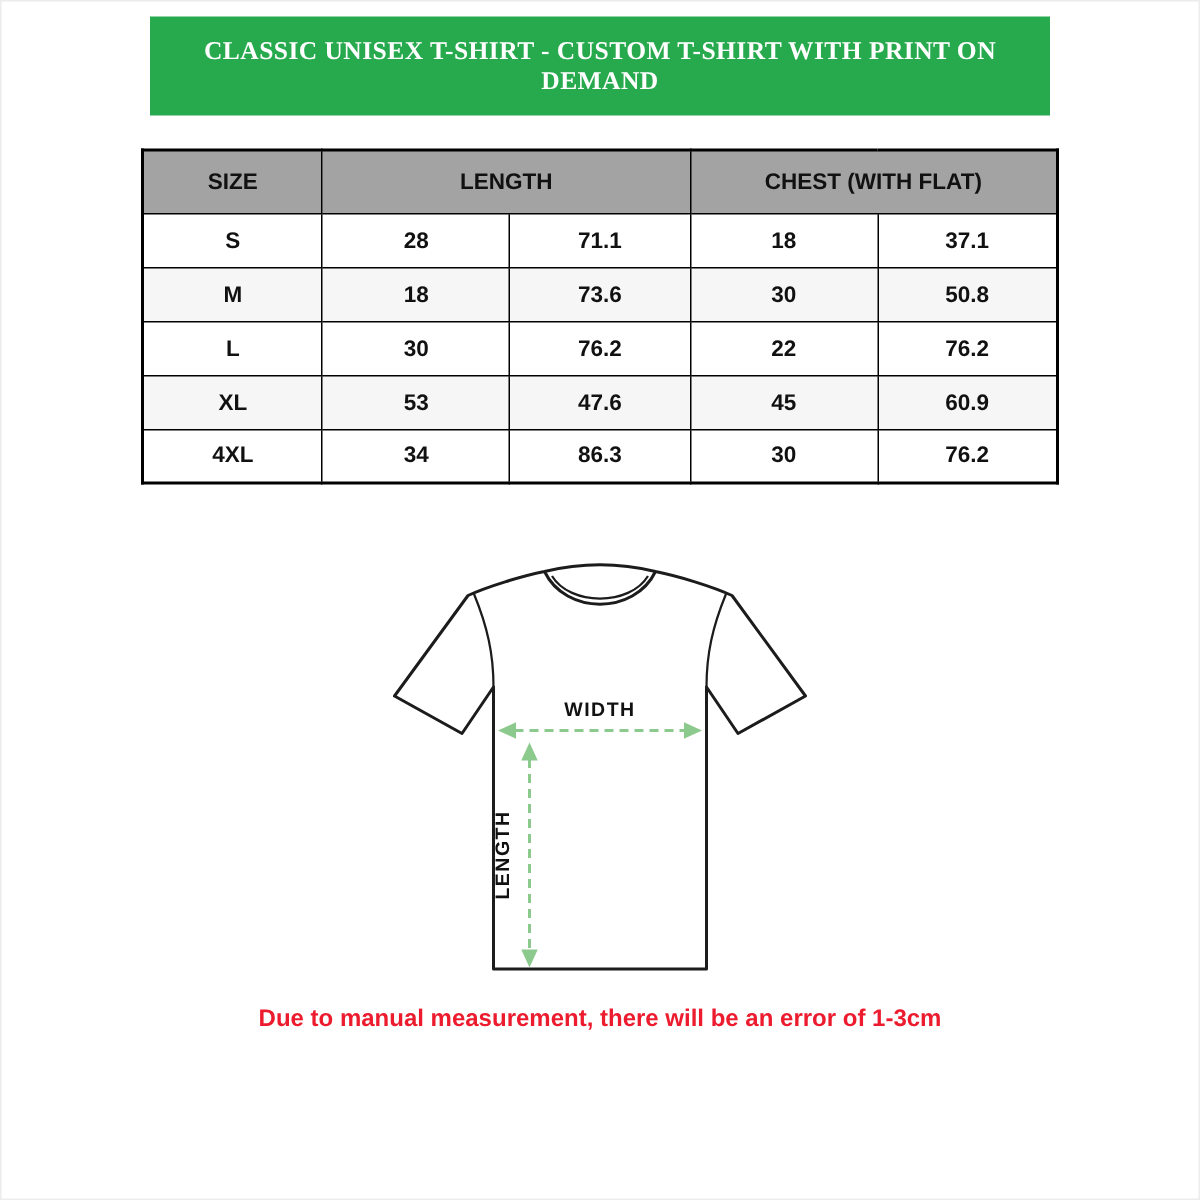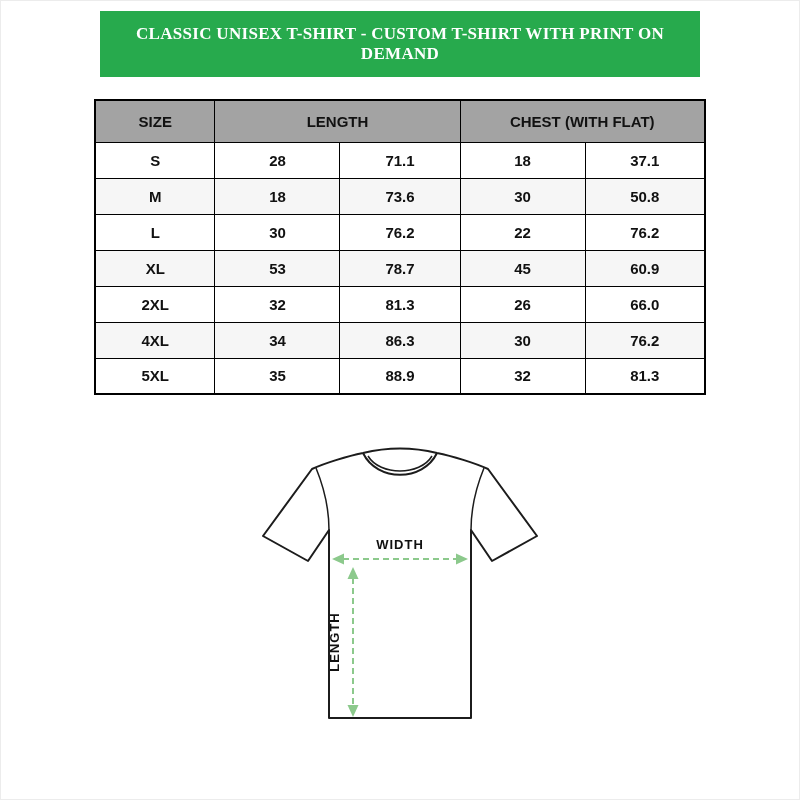--- a/index.html
+++ b/index.html
@@ -76,44 +76,30 @@
       <tr>
         <td>L</td>
         <td>30</td>
         <td>76.2</td>
         <td>22</td>
         <td>76.2</td>
       </tr>
       <tr>
         <td>XL</td>
         <td>53</td>
-        <td>78.7</td>
+        <td>47.6</td>
         <td>45</td>
         <td>60.9</td>
-      </tr>
-      <tr>
-        <td>2XL</td>
-        <td>32</td>
-        <td>81.3</td>
-        <td>26</td>
-        <td>66.0</td>
       </tr>
       <tr>
         <td>4XL</td>
         <td>34</td>
         <td>86.3</td>
         <td>30</td>
         <td>76.2</td>
-      </tr>
-      <tr>
-        <td>5XL</td>
-        <td>35</td>
-        <td>88.9</td>
-        <td>32</td>
-        <td>81.3</td>
       </tr>
     </tbody>
   </table>
 
   <div class="diagram">
     <svg width="300" height="290" viewBox="0 0 300 290">
 
       <path d="M113,16 Q150,7 187,16 C202,19 225,26 238,32 L287,99 L242,124 L221,93 L221,281 L79,281 L79,93 L58,124 L13,99 L62,32 C75,26 98,19 113,16 Z" fill="#ffffff" stroke="#1C1C1C" stroke-width="2" stroke-linejoin="round"></path>
       <path d="M113,16 C127,45 173,45 187,16" fill="none" stroke="#1C1C1C" stroke-width="2"></path>
       <path d="M118,19 C130,39 170,39 182,19" fill="none" stroke="#1C1C1C" stroke-width="1.5"></path>
@@ -129,14 +115,15 @@
 
       <g stroke="#8CC98C" fill="#8CC98C">
         <line x1="103" y1="141" x2="103" y2="269" stroke-width="2" stroke-dasharray="6 4"></line>
         <polygon points="103,130 97.5,142 108.5,142" stroke="none"></polygon>
         <polygon points="103,280 97.5,268 108.5,268" stroke="none"></polygon>
       </g>
       <text x="89" y="205" text-anchor="middle" font-size="13" font-weight="bold" fill="#111111" transform="rotate(-90 89 205)">LENGTH</text>
     </svg>
   </div>
 
+  <div class="footer-note">Due to manual measurement, there will be an error of 1-3cm</div>
 
 </div>
 
 </body></html>

